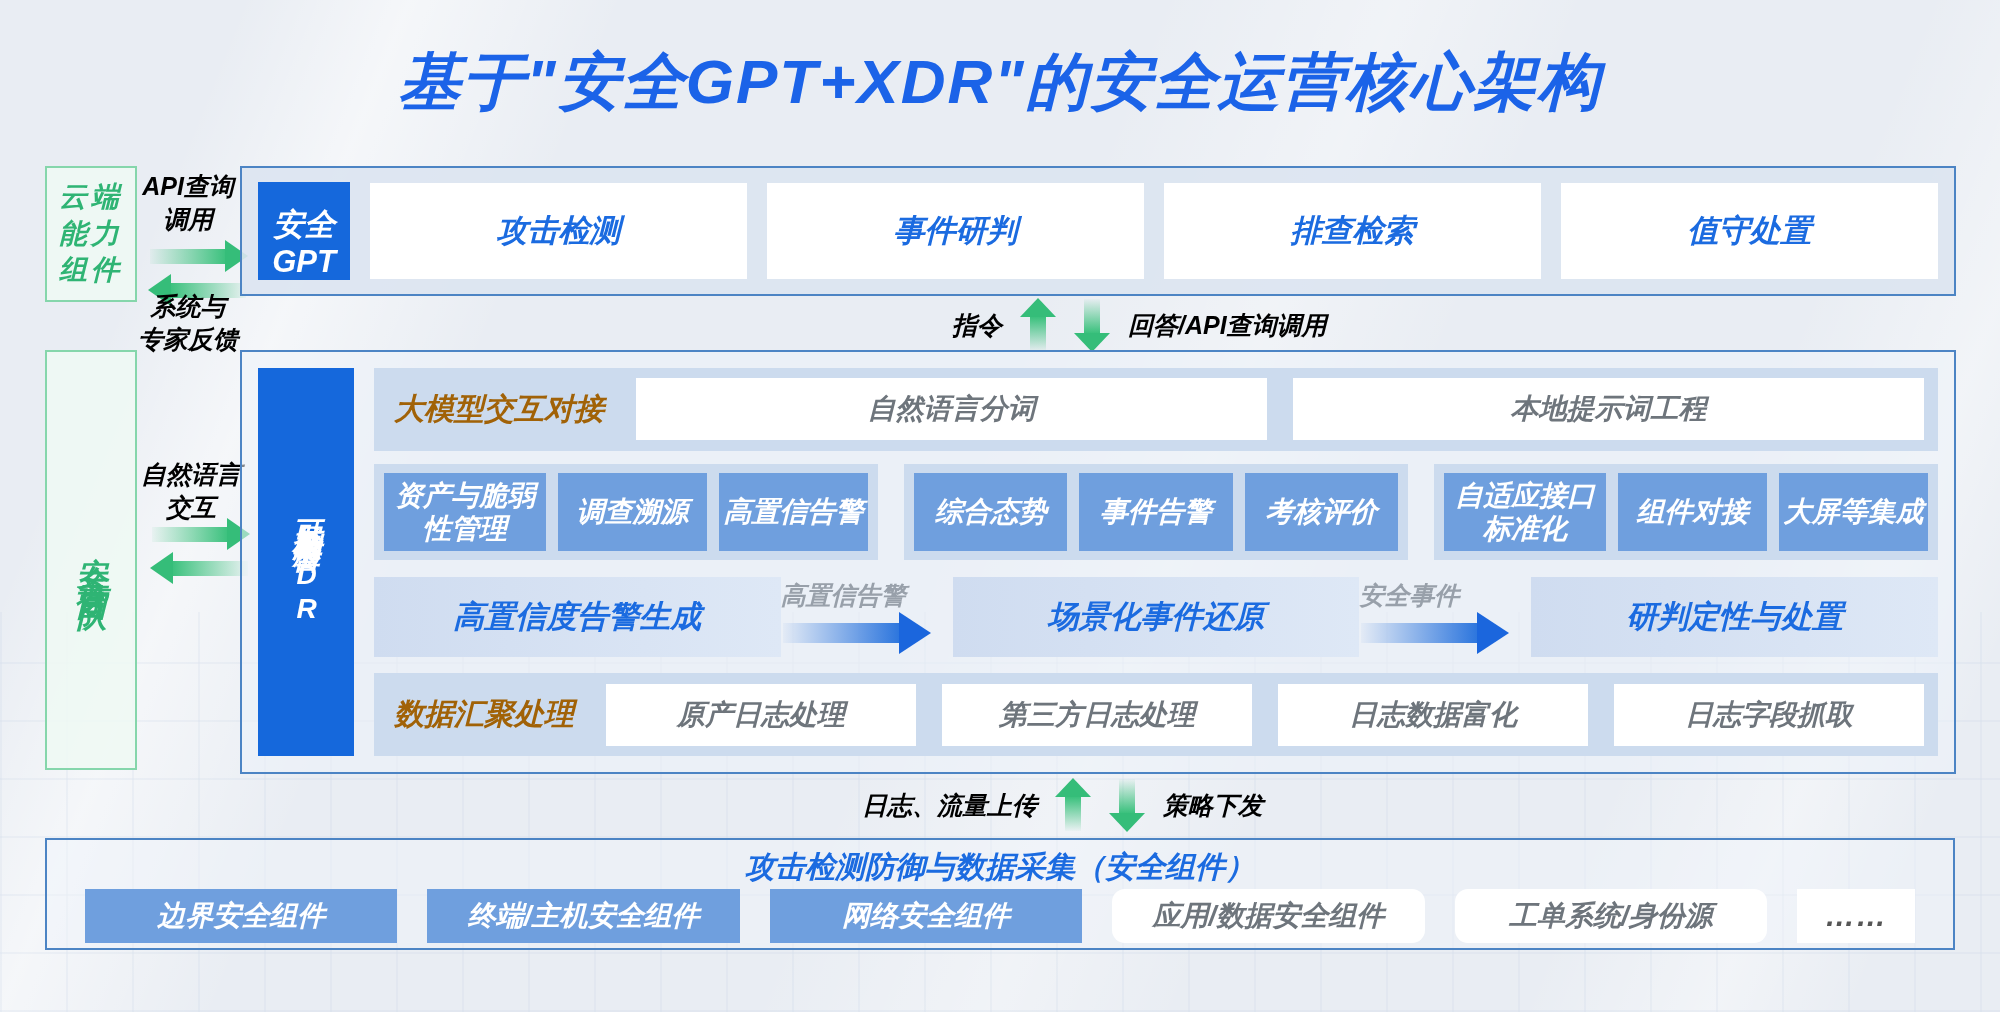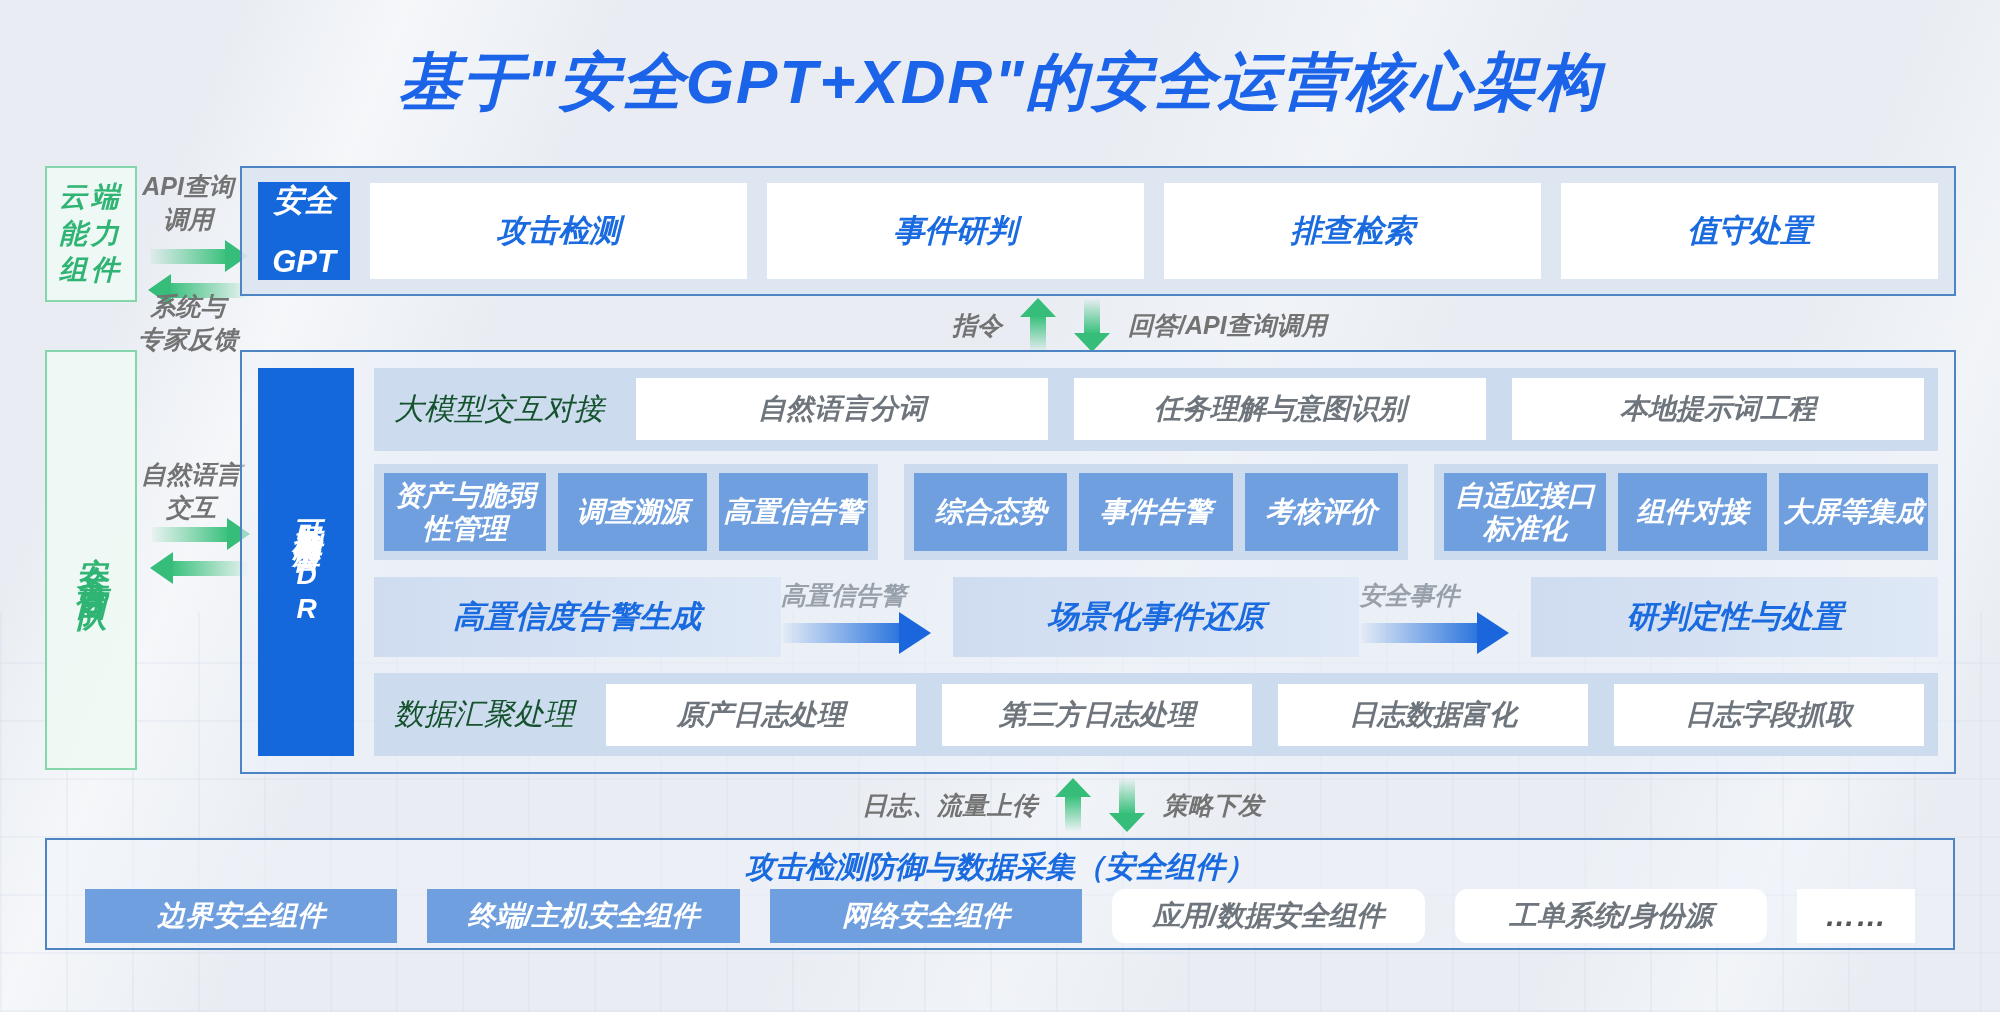--- a/index.html
+++ b/index.html
@@ -13,56 +13,56 @@
     repeating-linear-gradient(0deg,rgba(176,194,220,.28) 0 2px,transparent 2px 58px),
     repeating-linear-gradient(90deg,rgba(176,194,220,.28) 0 2px,transparent 2px 66px);}
   .title{position:absolute;top:40px;left:0;right:0;text-align:center;color:#1b63e8;
     font-weight:800;font-size:62px;letter-spacing:2px;}
   
   .gbox{position:absolute;background:rgba(238,249,243,.85);border:2px solid #85d6ab;
     color:#2fb474;font-weight:800;box-sizing:border-box;display:flex;align-items:center;justify-content:center;}
   .cloud-box{left:45px;top:166px;width:92px;height:136px;flex-direction:column;font-size:28px;line-height:1.3;letter-spacing:4px;}
   .team-box{left:45px;top:350px;width:92px;height:420px;writing-mode:vertical-rl;text-orientation:upright;
     font-size:30px;letter-spacing:9px;}
-  .glabel{position:absolute;color:#737373;font-weight:700;font-size:25px;text-align:center;line-height:1.32;}
+  .glabel{position:absolute;color:#000000;font-weight:700;font-size:25px;text-align:center;line-height:1.32;}
   
   .va{position:relative;width:36px;height:54px;display:inline-block;flex:0 0 36px;}
   .va .head{position:absolute;left:0;width:0;height:0;border-left:18px solid transparent;border-right:18px solid transparent;}
   .va .shaft{position:absolute;left:10px;width:16px;}
   .va.up .head{top:0;border-bottom:19px solid #35bd79;}
   .va.up .shaft{top:19px;height:34px;background:linear-gradient(to bottom,#3bc17d,rgba(59,193,125,.03));}
   .va.down .head{bottom:0;border-top:19px solid #35bd79;}
   .va.down .shaft{bottom:19px;height:34px;background:linear-gradient(to top,#3bc17d,rgba(59,193,125,.03));}
   .ha{position:absolute;width:98px;height:32px;}
   .ha .head{position:absolute;top:0;width:0;height:0;border-top:16px solid transparent;border-bottom:16px solid transparent;}
   .ha .shaft{position:absolute;top:9px;height:15px;width:76px;}
   .ha.right .head{right:0;border-left:23px solid #35bd79;}
   .ha.right .shaft{left:0;background:linear-gradient(to right,rgba(59,193,125,.05),#3bc17d);}
   .ha.left .head{left:0;border-right:23px solid #35bd79;}
   .ha.left .shaft{right:0;background:linear-gradient(to left,rgba(59,193,125,.05),#3bc17d);}
   
   .sec-top{position:absolute;left:240px;top:166px;width:1716px;height:130px;box-sizing:border-box;
     background:rgba(219,228,241,.9);border:2px solid #4c84c4;display:flex;align-items:center;padding:0 16px;gap:20px;}
   .badge{flex:0 0 92px;height:98px;background:#1568dc;color:#fff;font-weight:800;font-size:31px;line-height:1.2;
-    display:flex;flex-direction:column;align-items:center;justify-content:space-between;}
+    display:flex;flex-direction:column;align-items:center;justify-content:flex-end;}
   .wbox-blue{flex:1;height:96px;background:#fff;color:#1b6be0;font-weight:800;font-size:31px;
     display:flex;align-items:center;justify-content:center;white-space:nowrap;}
   
   .linkrow{position:absolute;display:flex;align-items:center;gap:18px;}
   .link1{left:952px;top:298px;}
   .link2{left:862px;top:778px;}
   
   .sec-xdr{position:absolute;left:240px;top:350px;width:1716px;height:424px;box-sizing:border-box;
     border:2px solid #4c84c4;background:rgba(236,242,249,.55);display:flex;gap:20px;padding:16px;}
   .xdr-side{flex:0 0 96px;background:#1568dc;color:#fff;font-weight:800;font-size:28px;
     writing-mode:vertical-rl;text-orientation:upright;letter-spacing:3px;
     display:flex;align-items:center;justify-content:center;}
   .xdr-body{flex:1;display:flex;flex-direction:column;gap:13px;min-width:0;}
   .strip{background:#ccdbee;display:flex;align-items:center;padding:0 14px;gap:26px;}
-  .slabel{color:#14532d;font-weight:400;font-size:30px;white-space:nowrap;padding:0 6px;}
+  .slabel{color:#a16207;font-weight:700;font-size:30px;white-space:nowrap;padding:0 6px;}
   .row1,.row4{height:84px;}
   .row1 .wbox,.row4 .wbox{flex:1;height:62px;background:#fff;color:#6e757c;font-weight:700;font-size:28px;
     display:flex;align-items:center;justify-content:center;white-space:nowrap;}
   .row2{height:98px;display:flex;gap:26px;}
   .group{flex:1;background:#ccdbee;display:flex;gap:12px;padding:9px 10px;box-sizing:border-box;}
   .mbox{flex:1;background:#6f9fde;color:#fff;font-weight:700;font-size:28px;line-height:1.2;
     display:flex;align-items:center;justify-content:center;text-align:center;white-space:nowrap;}
   .mbox.wide{flex:0 0 162px;white-space:normal;word-break:break-all;padding:0 4px;box-sizing:border-box;}
   .row3{height:88px;display:flex;align-items:center;}
   .stage{flex:1;height:80px;background:linear-gradient(90deg,#cfdcf0,#dee8f6);color:#1b6be0;font-weight:800;
@@ -153,21 +153,20 @@
     <span class="glabel" style="position:static;">回答/API查询调用</span>
   </div>
 
   <div class="sec-xdr">
     <div class="xdr-side">可扩展检测响应平台XDR</div>
     <div class="xdr-body">
 
       <div class="strip row1">
         <span class="slabel">大模型交互对接</span>
         <div class="wbox">自然语言分词</div>
-        <div class="wbox">任务理解与意图识别</div>
         <div class="wbox">本地提示词工程</div>
       </div>
 
       <div class="row2">
         <div class="group">
           <div class="mbox wide">资产与脆弱性管理</div>
           <div class="mbox">调查溯源</div>
           <div class="mbox">高置信告警</div>
         </div>
         <div class="group">

